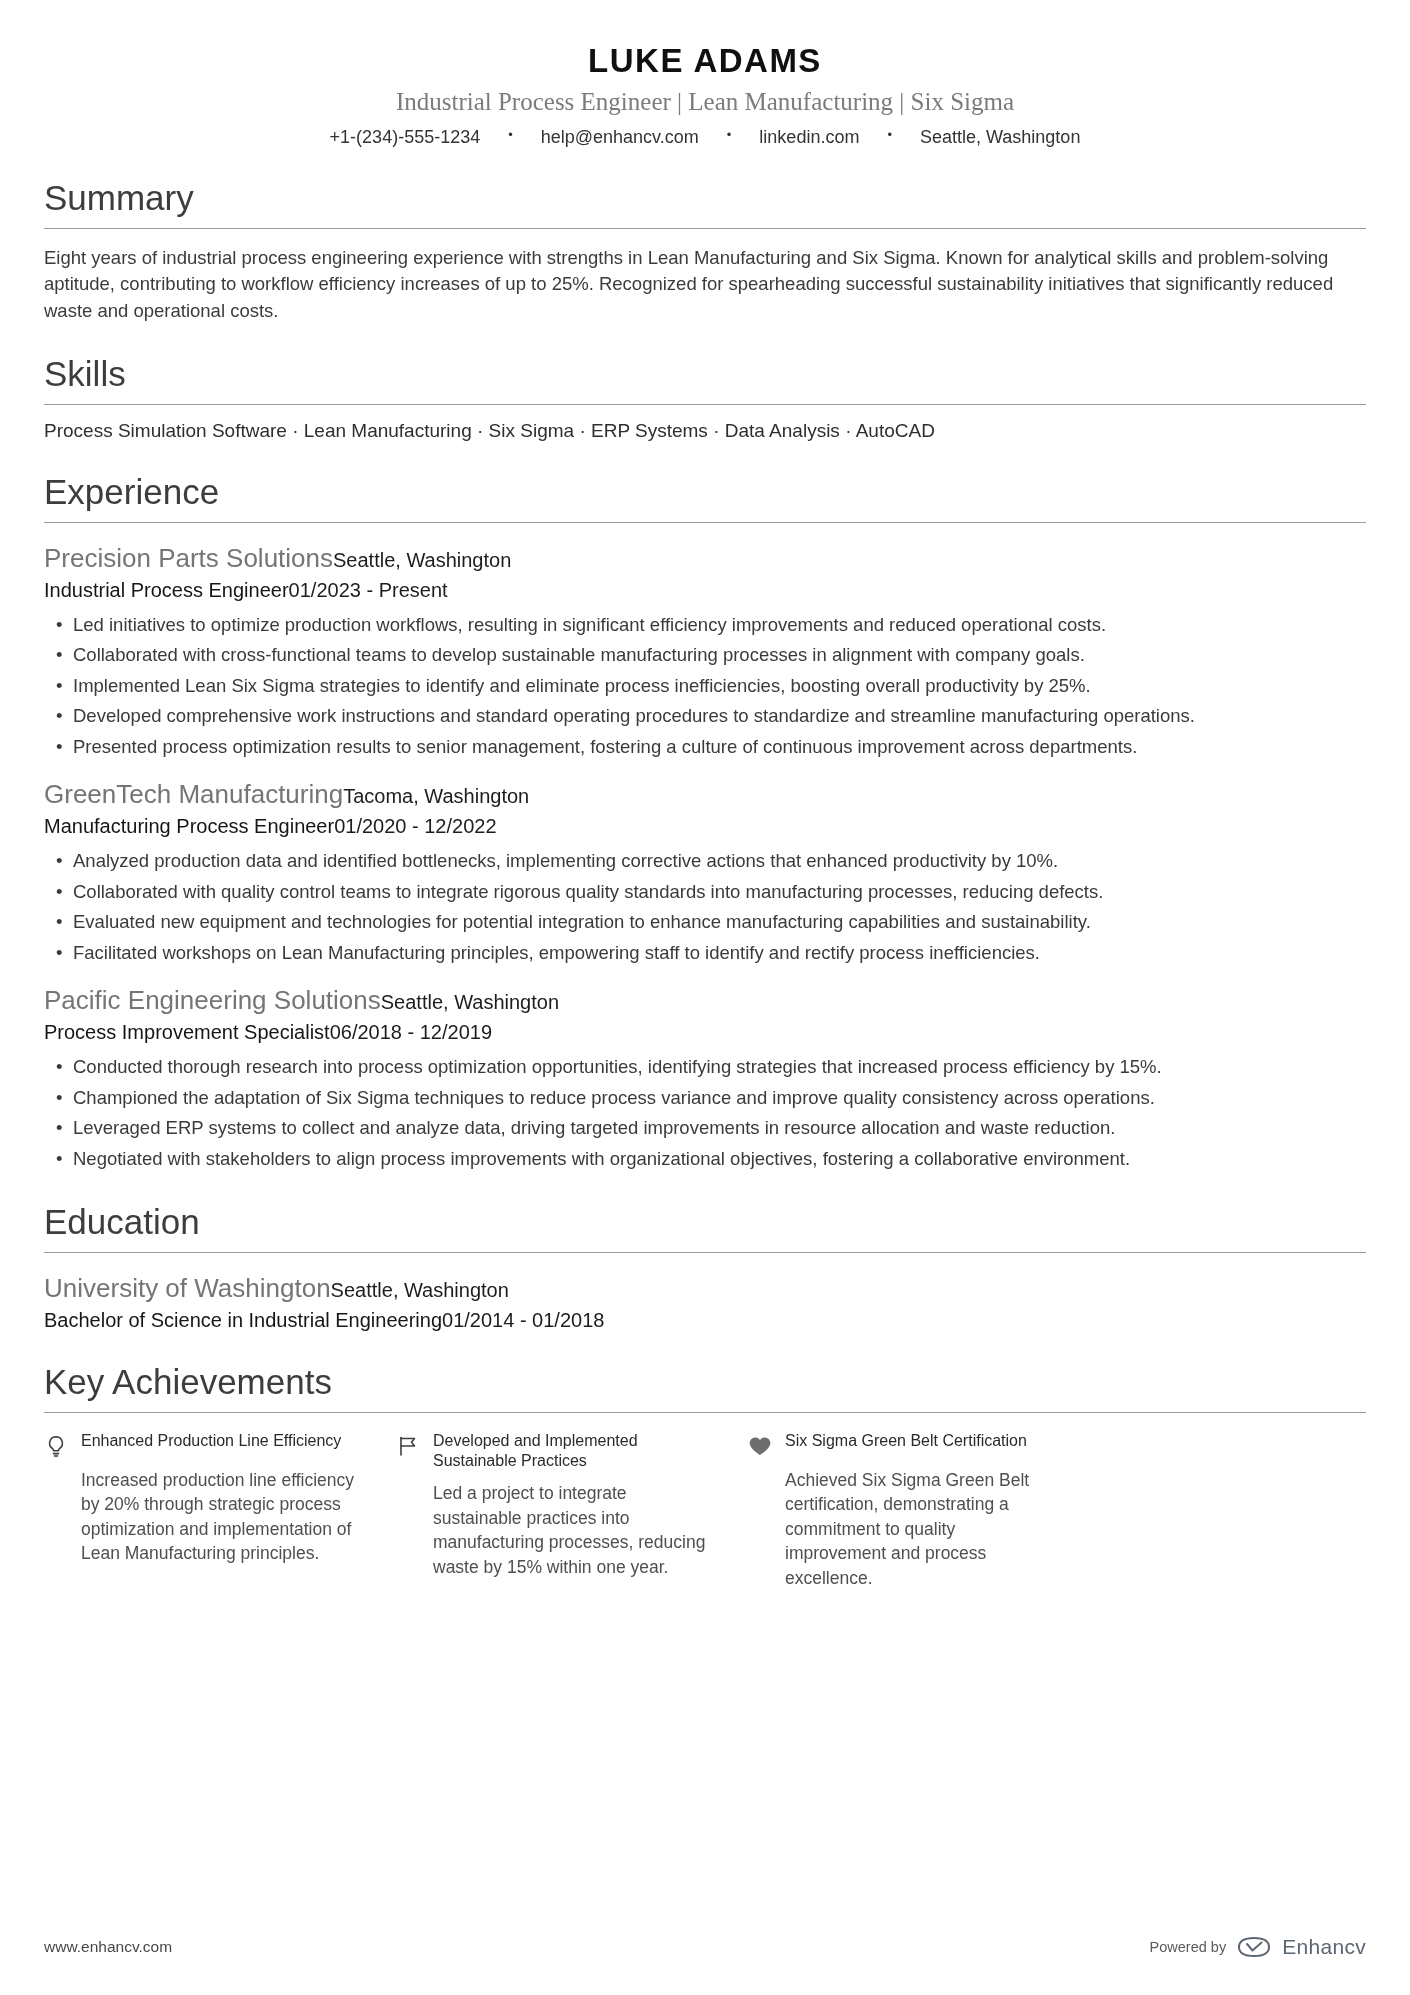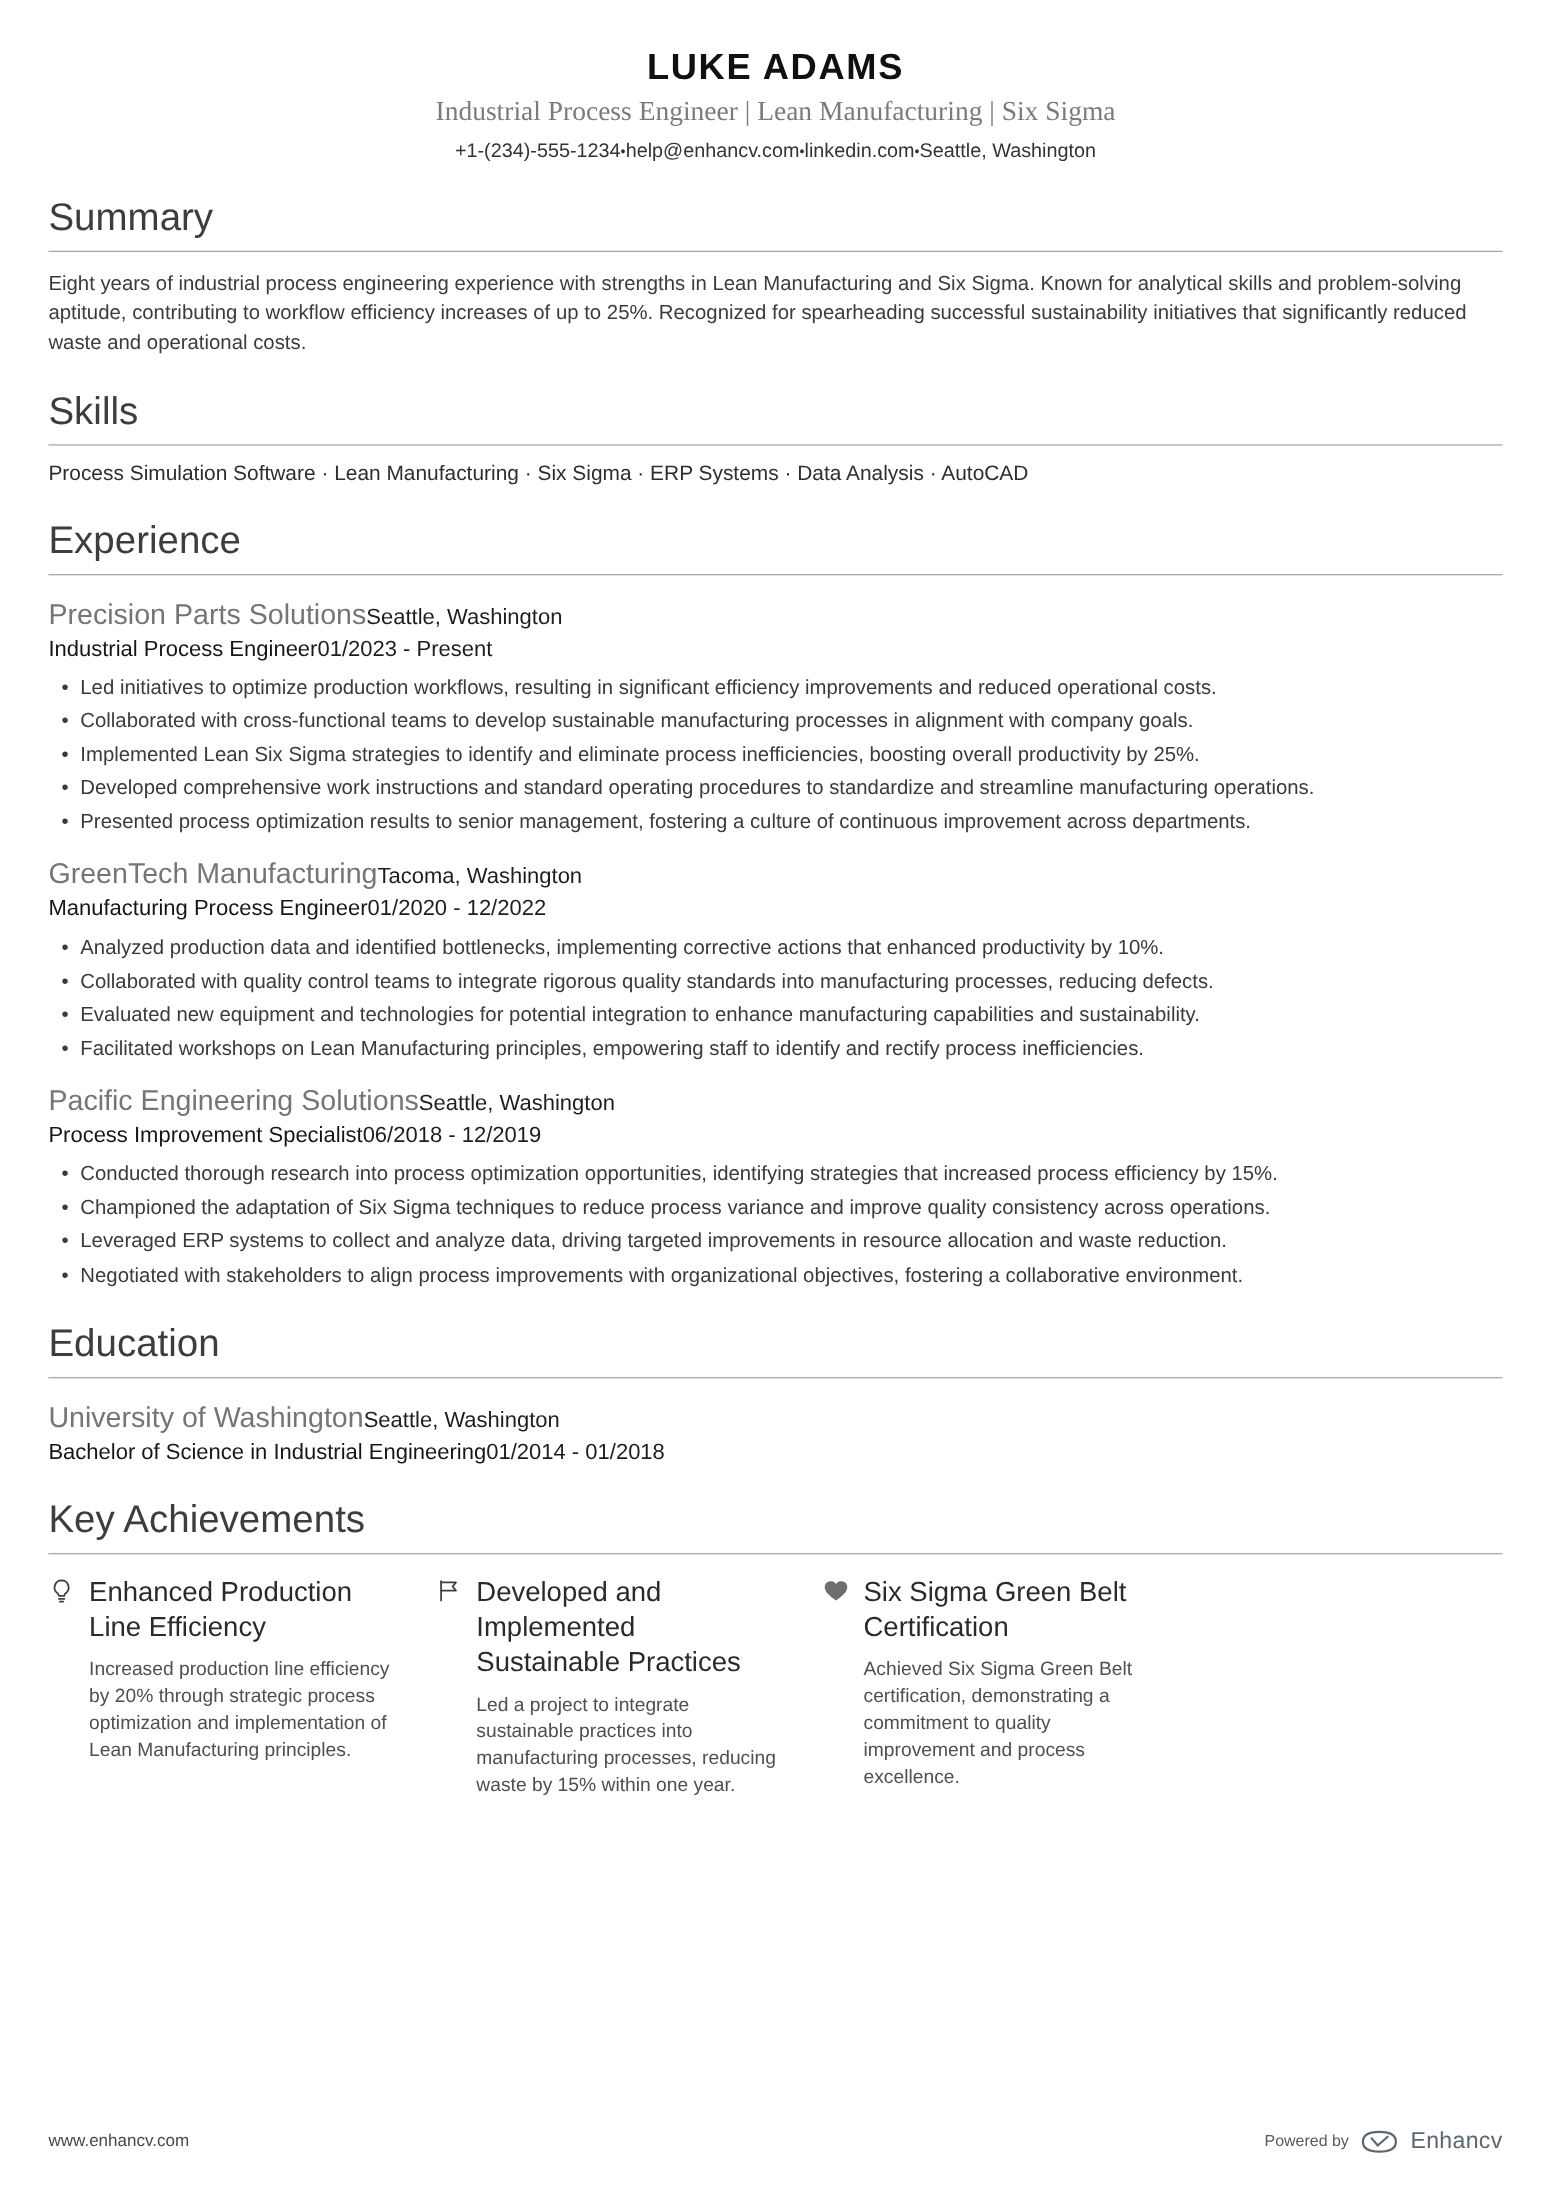--- a/index.html
+++ b/index.html
@@ -6,21 +6,21 @@
   html, body { background:#ffffff; }
   body {
     width:1410px; height:1995px; position:relative; overflow:hidden;
     font-family:"Liberation Sans", sans-serif; color:#3a3a3a;
   }
   .page { padding:42px 44px 0; }
 
   
   .name { text-align:center; font-size:33px; font-weight:700; color:#101010; letter-spacing:1.5px; }
   .headline { text-align:center; font-size:25px; font-weight:400; color:#7b7b7b; margin-top:8px;font-family:Liberation Serif, serif; }
-  .contact-row { display:flex; justify-content:center; align-items:center; gap:0; margin-top:11px; font-size:18px; color:#333333; }
+  .contact-row { display:flex; justify-content:center; align-items:flex-start; gap:28px; margin-top:11px; font-size:18px; color:#333333; }
   .contact-row .dot { font-size:13px; color:#333333; }
 
   
   .section { margin-top:30px; }
   .section-title { text-align:left; font-size:35px; font-weight:400; color:#3d3d3d; }
   hr.rule { border:none; border-top:1px solid #9b9b9b; margin-top:10px; }
 
   .summary-text { margin-top:16px; font-size:18.5px; line-height:1.42; color:#3b3b3b; }
   .skills-line  { margin-top:15px; font-size:19px; color:#2e2e2e; }
 
@@ -35,21 +35,21 @@
   ul.bullets { list-style:none; margin-top:10px; padding-left:12px; }
   ul.bullets li { position:relative; padding-left:17px; font-size:18.5px; line-height:1.38; color:#3a3a3a; margin-bottom:5px; }
   ul.bullets li::before { content:"•"; position:absolute; left:0; top:0; color:#3a3a3a; }
 
   
   .ach-grid { display:flex; gap:40px; margin-top:18px; }
   .ach { width:312px; flex:none; }
   .ach-head { display:flex; gap:13px; align-items:flex-start; }
   .ach-icon { width:24px; height:24px; flex:none; margin-top:3px; }
   .ach-icon svg { width:24px; height:24px; display:block; }
-  .ach-title { font-size:25px; font-weight:400; color:#2a2a2a; line-height:1.28; }
+  .ach-title { font-size:16px; font-weight:400; color:#2a2a2a; line-height:1.28; }
   .ach-text { margin:10px 0 0 37px; font-size:17.5px; line-height:1.4; color:#4f4f4f; }
 
   
   .footer { position:absolute; left:44px; right:44px; bottom:36px; display:flex; justify-content:space-between; align-items:center; }
   .site { font-size:15.5px; color:#484848; }
   .powered { display:flex; align-items:center; gap:11px; }
   .powered-label { font-size:14.5px; color:#5a5a5a;margin-left:18px; }
   .brand-mark svg { width:34px; height:22px; display:block; }
   .brand-name { font-size:21px; color:#5c6673; letter-spacing:0.3px; }
 </style>

